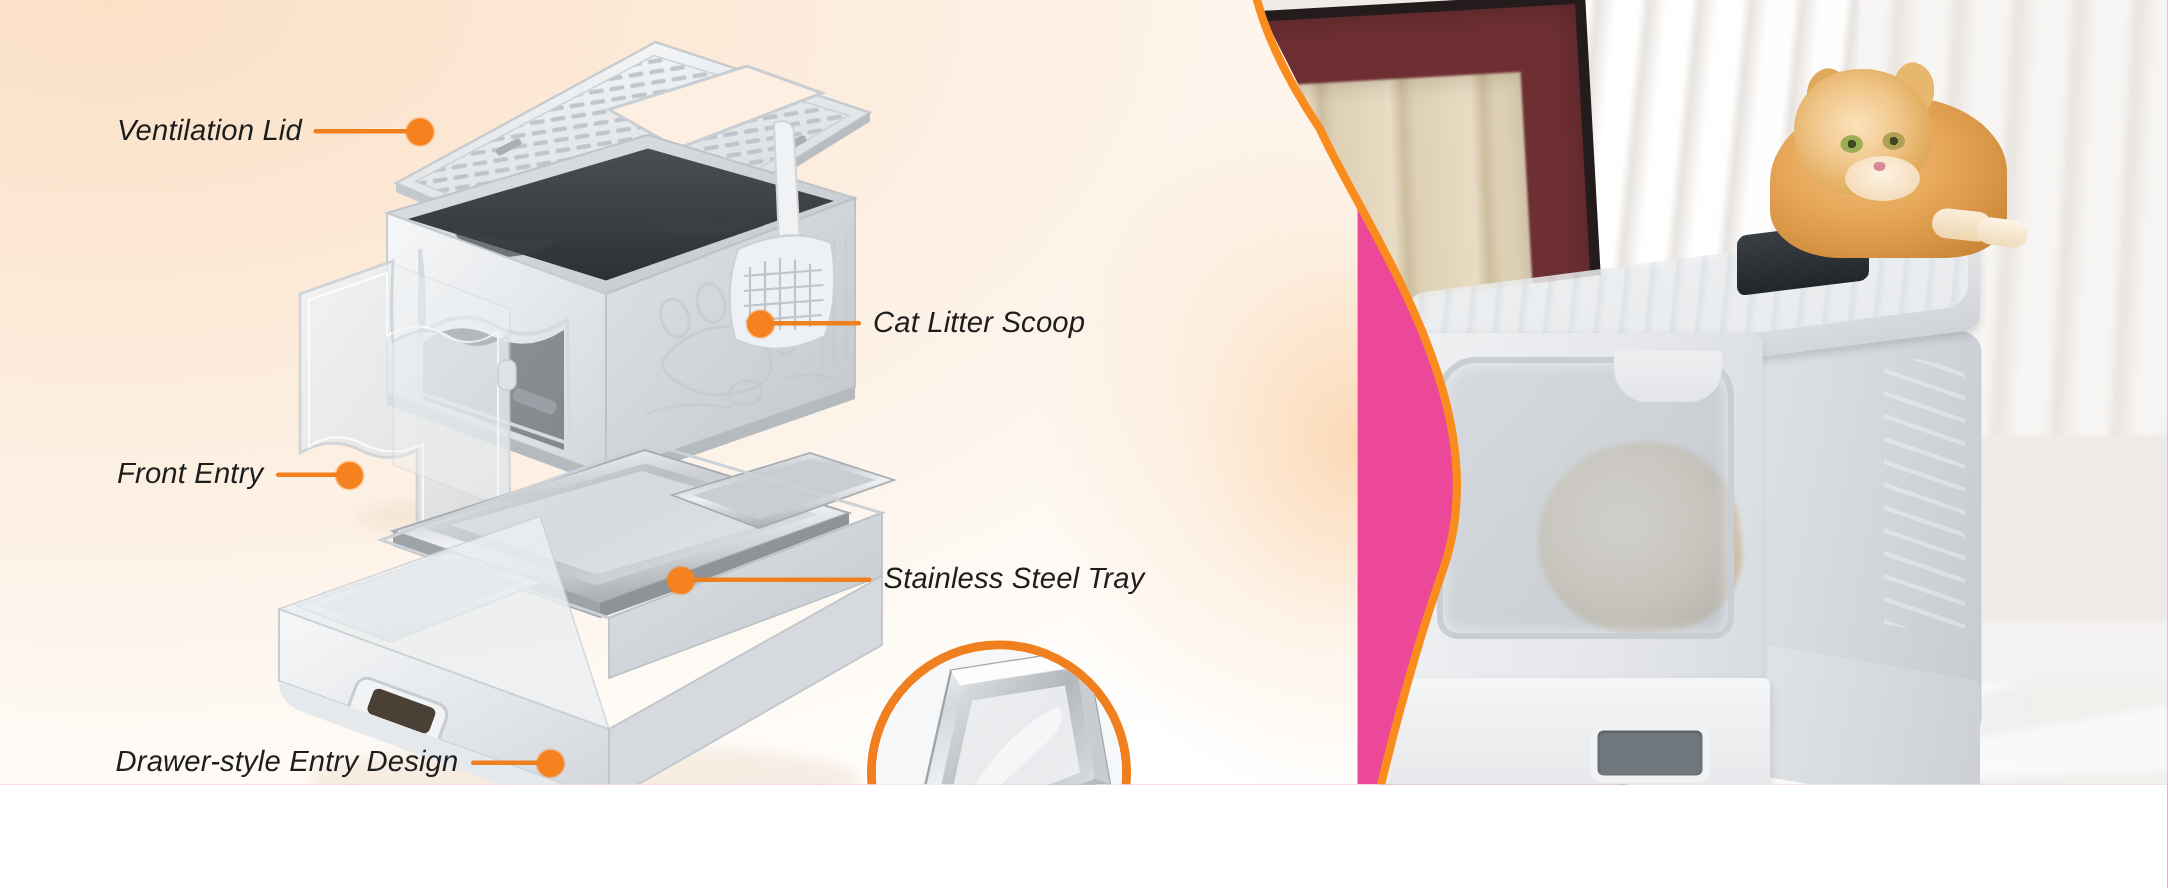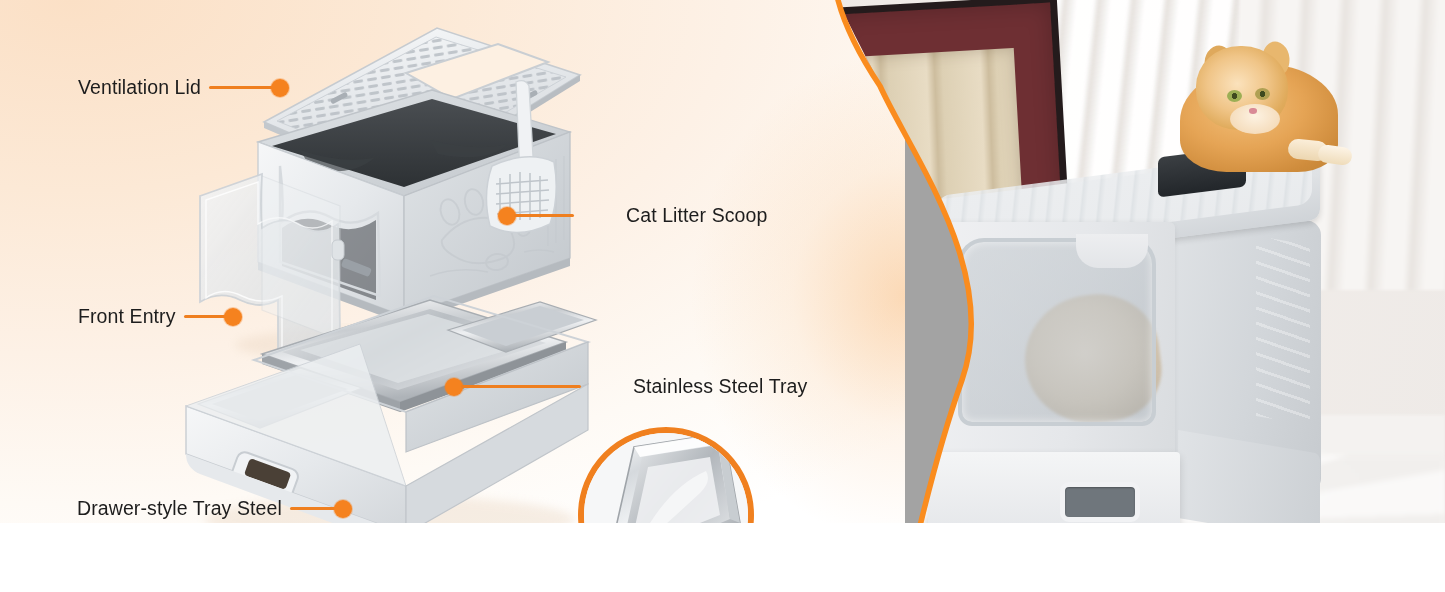--- a/index.html
+++ b/index.html
@@ -2,21 +2,22 @@
 <html><head>
 <meta charset="utf-8">
 <style>
   html,body{margin:0;padding:0;background:#fff;}
   body{font-family:"Liberation Sans", sans-serif;}
 
   #stage{
     position:relative;
     width:1445px;height:523px;
     overflow:hidden;
-    background:#a3a3a3;
+    background:#ec4899;
+    font-style:italic;
   }
 
   
   #left-panel{
     position:absolute;left:0;top:0;width:905px;height:592px;
     background:
       radial-gradient(140% 115% at 8% 0%, #fbe0c6 0%, #fce9d6 28%, #fdf1e6 52%, #fefaf5 74%, #ffffff 92%);
   }
   
   #left-glow{
@@ -139,21 +140,21 @@
   
   .callout{position:absolute;display:flex;align-items:center;white-space:nowrap;}
   .callout .lbl{
     font-size:19.5px;color:#1d1d1d;letter-spacing:.1px;font-weight:400;
   }
   .callout .line{height:2.4px;background:#ef7f1f;border-radius:2px;}
   .callout .dot{
     width:18px;height:18px;border-radius:50%;background:#f5821f;flex:0 0 auto;
     box-shadow:0 0 0 1px rgba(245,130,31,.35);
   }
-  .callout.right-side .lbl{order:3;margin-left:44px;}
+  .callout.right-side .lbl{order:3;}
   .callout.right-side .line{order:2;}
   .callout.right-side .dot{order:1;}
 
   
   #inset-circle{
     position:absolute;left:578px;top:427px;width:164px;height:164px;
     border-radius:50%;border:6px solid #f0801f;overflow:hidden;background:#f4f5f6;
   }
   #inset-circle .tray-photo{position:absolute;inset:-6px;}
 </style>
@@ -334,21 +335,21 @@
     <span class="dot"></span>
   </div>
 
   <div class="callout right-side" style="left:445px;top:375px;justify-content:flex-end;">
     <span class="dot"></span>
     <span class="line" style="width:120px;margin-left:-2px;margin-right:8px;"></span>
     <span class="lbl">Stainless Steel Tray</span>
   </div>
 
   <div class="callout" style="left:77px;top:497px;">
-    <span class="lbl">Drawer-style Tray Steel</span>
+    <span class="lbl">Drawer-style Entry Design</span>
     <span class="line" style="width:46px;margin-left:8px;margin-right:-2px;"></span>
     <span class="dot"></span>
   </div>
 
   <div id="inset-circle">
     <svg class="tray-photo" viewBox="0 0 176 176">
       <defs>
         <linearGradient id="iSteel" x1="0" y1="0" x2="0.6" y2="1">
           <stop offset="0" stop-color="#ffffff"></stop>
             <stop offset="0.3" stop-color="#d5d9dd"></stop>

